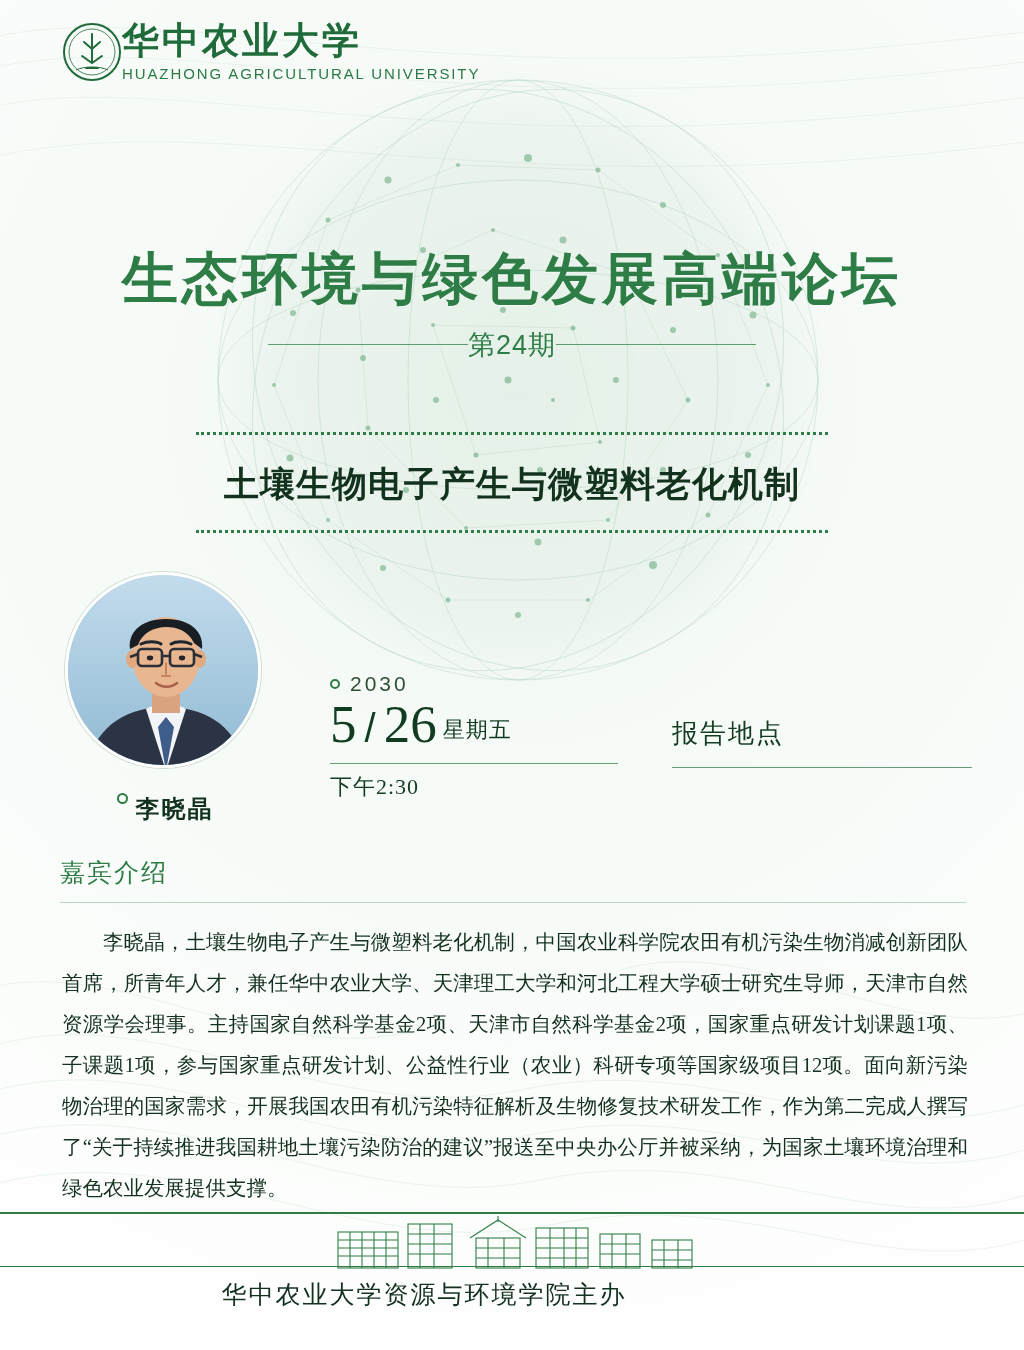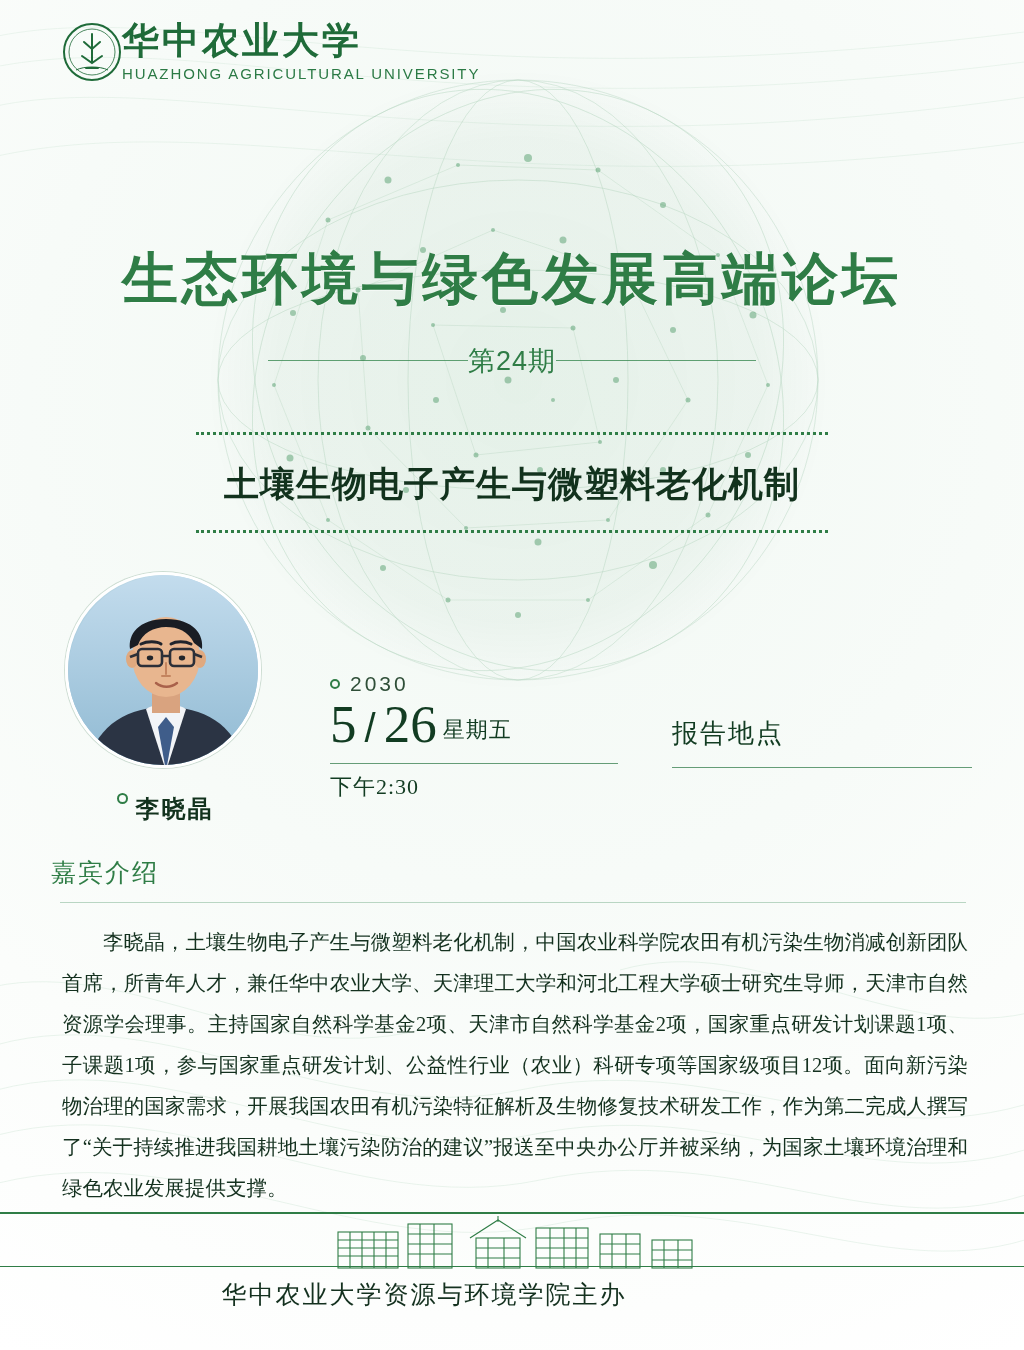--- a/index.html
+++ b/index.html
@@ -48,21 +48,21 @@
 
   .title-wrap { position: absolute; left: 0; top: 248px; width: 1024px; text-align: center; }
   .main-title {
     font-family: "Liberation Serif", "DejaVu Serif", serif;
     font-size: 56px; font-weight: 700; color: #2f7d46; letter-spacing: 4px;
     line-height: 1.12;
     text-shadow: 0 1px 0 rgba(255,255,255,.6);
   }
   .issue-row {
     display: flex; align-items: center; justify-content: center;
-    margin-top: 32px;
+    margin-top: 16px;
   }
   .issue-rule { width: 200px; height: 1px; background: #3b8a52; opacity: .8; }
   .issue-text {
     font-size: 27px; color: #2f7d46; letter-spacing: 1px;
     font-family: "Liberation Sans", sans-serif;
   }
 
   .subject-box {
     position: absolute; left: 196px; top: 432px; width: 632px;
     padding: 26px 0 22px;
@@ -123,21 +123,21 @@
     font-family: "Liberation Serif","DejaVu Serif", serif;
   }
   .venue-rule { width: 300px; height: 1px; background: #4b8c60; margin-top: 16px; opacity: .85; }
   .venue-text {
     font-family: "Liberation Serif","DejaVu Serif", serif;
     font-size: 33px; color: #123c22; margin-top: 15px; letter-spacing: 1px;
   }
 
   
   .intro-label {
-    position: absolute; left: 51px; top: 856px;
+    position: absolute; left: 60px; top: 856px;
     font-size: 25px; color: #2f7d46; letter-spacing: 2px;
     font-family: "Liberation Serif","DejaVu Serif", serif;
   }
   .intro-rule { position: absolute; left: 60px; top: 902px; width: 906px; height: 1px; background: #b9d6c3; }
   .intro-body {
     position: absolute; left: 62px; top: 922px; width: 906px;
     font-family: "Liberation Serif","DejaVu Serif", serif;
     font-size: 20.5px; line-height: 2.0; color: #14311f;
     text-align: justify; text-indent: 2em;
   }

